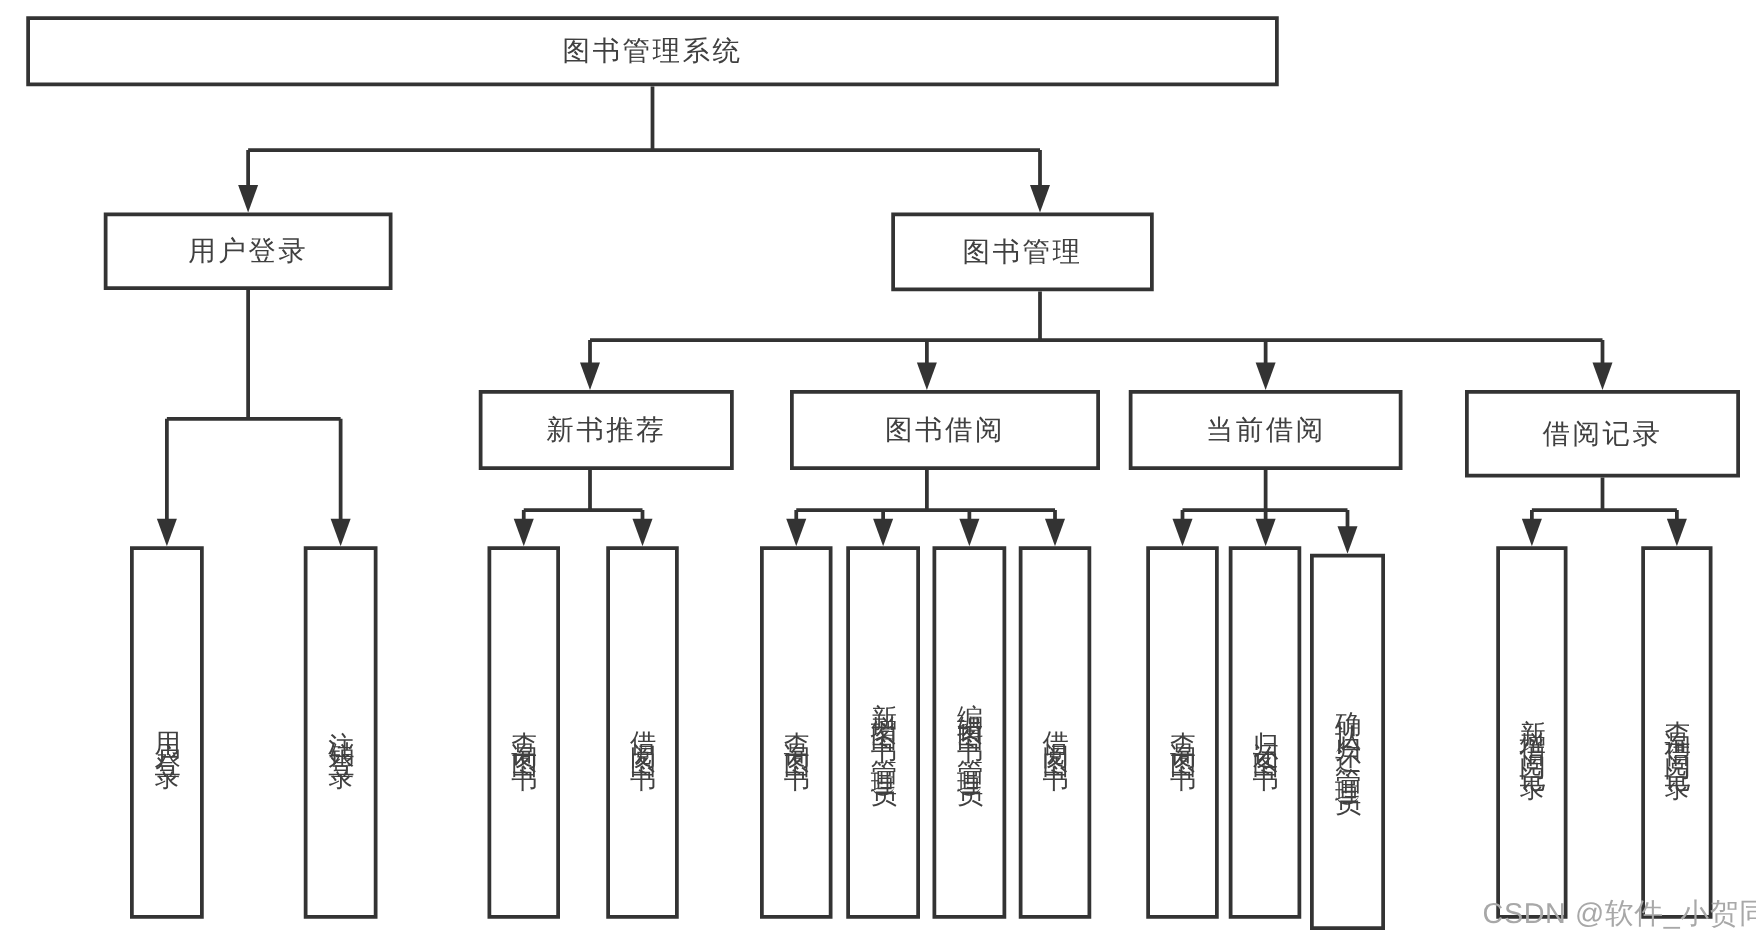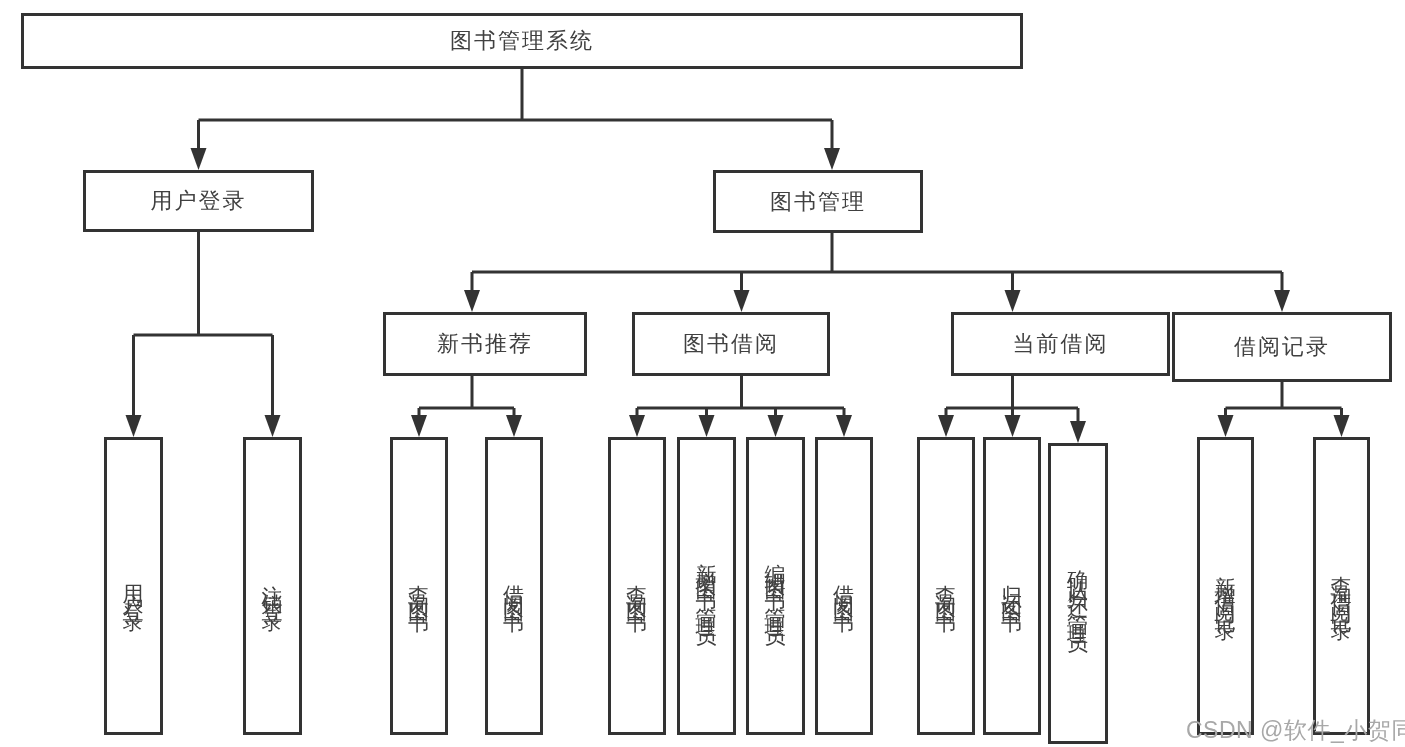--- a/index.html
+++ b/index.html
@@ -105,24 +105,24 @@
   <div class="box h-box" style="left:83px; top:170px; width:231px; height:62px;">
     <span>用户登录</span>
   </div>
   <div class="box h-box" style="left:713px; top:170px; width:210px; height:63px;">
     <span>图书管理</span>
   </div>
 
   <div class="box h-box" style="left:362px; top:312px; width:204px; height:64px;margin-left:21px;">
     <span>新书推荐</span>
   </div>
-  <div class="box h-box" style="left:632px; top:312px; width:198px; height:64px;">
+  <div class="box h-box" style="left:632px; top:312px; width:248px; height:64px;">
     <span>图书借阅</span>
   </div>
-  <div class="box h-box" style="left:951px; top:312px; width:219px; height:64px;">
+  <div class="box h-box" style="left:903px; top:312px; width:219px; height:64px;">
     <span>当前借阅</span>
   </div>
   <div class="box h-box" style="left:1172px; top:312px; width:220px; height:70px;">
     <span>借阅记录</span>
   </div>
 
   <div class="box v-box" style="left:104px; top:437px; width:59px; height:298px;">
     <span>用户登录</span>
   </div>
   <div class="box v-box" style="left:243px; top:437px; width:59px; height:298px;">

